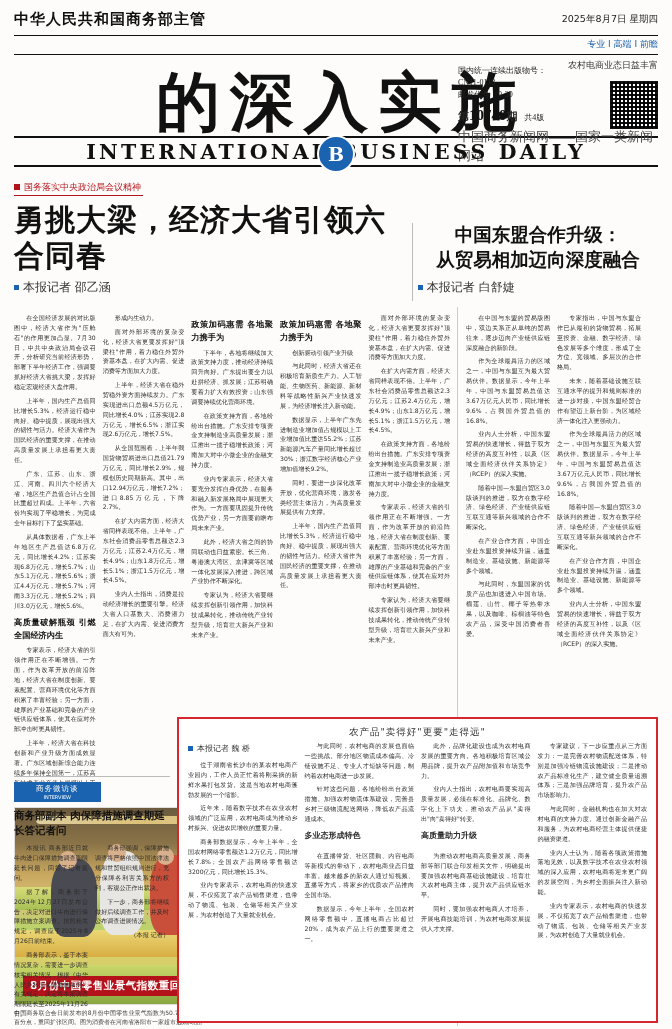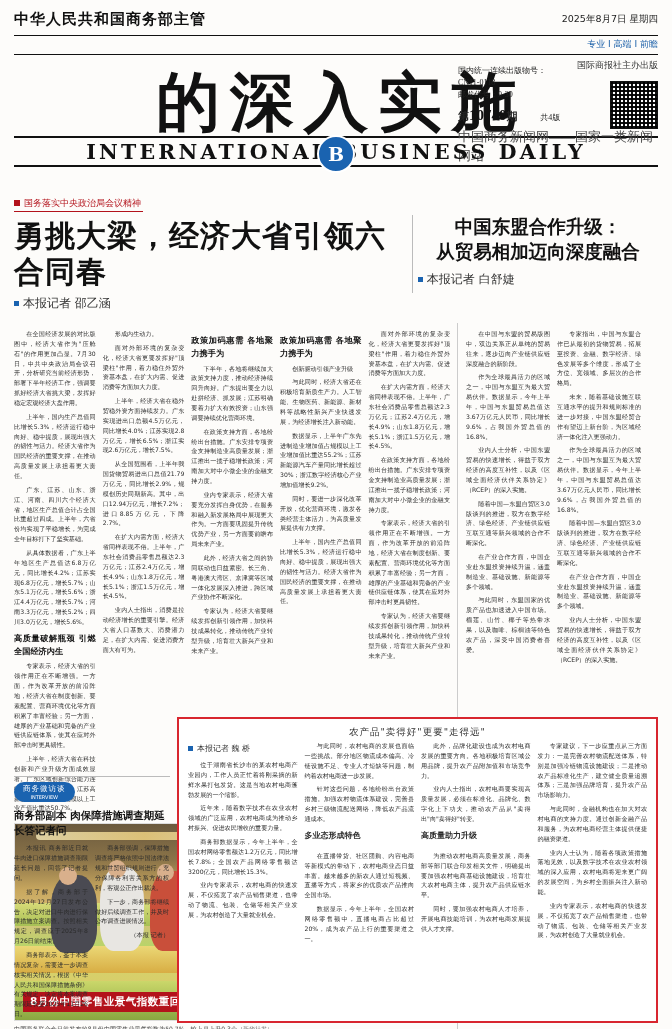--- a/index.html
+++ b/index.html
@@ -45,21 +45,21 @@
   .np-right .line{white-space:nowrap;}
   .np-issue{font-size:11px;font-weight:bold;margin-top:3px;}
   .np-issue .num{font-size:15px;color:#111;}
   .qr{position:absolute;right:0;top:16px;width:46px;height:46px;background:
       repeating-linear-gradient(0deg,#111 0 2px,#fff 2px 4px),
       repeating-linear-gradient(90deg,#111 0 2px,transparent 2px 4px);
       background-blend-mode:multiply;border:1px solid #111;}
   .np-slogan{font-size:13px;color:#444;text-align:left;}
 
   
-  .head-zone{display:flex;gap:6px;margin-top:24px;align-items:center;}
+  .head-zone{display:flex;gap:6px;margin-top:8px;align-items:flex-end;}
   .head-left{flex:1 1 62%;}
   .head-right{flex:1 1 38%;border-left:1px solid #bbb;padding-left:5px;}
   .kicker{display:inline-block;font-size:9px;color:#b3121b;border-bottom:1px solid #b3121b;padding:0 2px 1px 10px;position:relative;margin-bottom:4px;}
   .kicker:before{content:"";position:absolute;left:0;top:3px;width:6px;height:6px;background:#b3121b;}
   .h1{
     font-family:"DejaVu Serif","Liberation Serif",serif;
     font-size:30px;font-weight:bold;letter-spacing:1px;line-height:1.18;color:#111;margin:2px 0 6px 0;
   }
   .h2{
     font-family:"DejaVu Serif","Liberation Serif",serif;
@@ -97,21 +97,21 @@
   .photo .h-2{left:36%;top:18%;width:18px;height:18px;}
   .photo .h-3{left:55%;top:20%;width:17px;height:17px;}
   .photo .h-4{left:73%;top:21%;width:18px;height:18px;}
   .photo .lamp{position:absolute;top:4%;left:8%;right:8%;height:8px;background:linear-gradient(90deg,#fff2c0,#ffe08a,#fff2c0);opacity:.75;border-radius:4px;}
   .photo-tag{position:absolute;left:8px;bottom:8px;background:#b3121b;color:#fff;font-size:10.5px;font-weight:bold;padding:3px 7px;letter-spacing:.5px;}
   .photo-cap{font-size:6px;color:#444;line-height:1.5;margin-top:3px;text-align:justify;}
   .photo-cap .credit{float:right;color:#777;}
 
   
   .ibox{margin-top:6px;border-top:1px solid #bbb;padding-top:5px;}
-  .ibox-logo{display:inline-block;background:#1a63b0;color:#fff;font-size:7.5px;padding:2px 9px;letter-spacing:1px;border-radius:10px;}
+  .ibox-logo{display:inline-block;background:#1a63b0;color:#fff;font-size:7.5px;padding:2px 22px;letter-spacing:1px;}
   .ibox-logo small{display:block;font-size:5px;letter-spacing:0;text-align:center;}
   .ibox-title{font-family:"DejaVu Serif",serif;font-size:10.5px;font-weight:bold;line-height:1.4;margin:5px 0 4px 0;color:#111;}
 
   
   .feature{
     position:absolute;left:177px;right:14px;bottom:6px;height:306px;
     border:2px solid #d8262f;box-sizing:border-box;padding:7px 9px 6px 9px;background:#fff;
   }
   .f-kicker{text-align:center;font-size:9.5px;color:#333;letter-spacing:1px;margin-bottom:2px;}
   .f-title{text-align:center;font-family:"DejaVu Serif",serif;font-size:21px;font-weight:bold;letter-spacing:1px;color:#111;margin:1px 0 5px 0;}
@@ -135,30 +135,30 @@
     </div>
   </div>
   <div class="hairline"></div>
   <div class="subline">
     <span></span>
     <span>专业 I 高端 I 前瞻</span>
   </div>
   <div class="hairline"></div>
 
   <div class="nameplate">
-    <div style="text-align:right;font-size:9px;color:#333;margin:2px 0 -6px 0;">国际商报社主办出版</div>
+    <div style="text-align:right;font-size:9px;color:#333;margin:2px 0 -6px 0;">农村电商业态日益丰富</div>
     <div class="cn-title">的深入实施</div>
 
     <div class="np-right">
       <div class="line">国内统一连续出版物号：</div>
       <div class="line">CN11-0118</div>
       <div class="line">邮发代号：9-30</div>
       <div class="np-issue">
         <span>第</span><span class="num">10740</span><span>期</span>
-        <span style="font-size:8px;font-weight:normal;margin-left:20px;">共4版</span>
+        <span style="font-size:8px;font-weight:normal;margin-left:4px;">共4版</span>
       </div>
       <div class="qr"></div>
       <div class="np-slogan">中国商务新闻网——国家一类新闻网站</div>
     </div>
 
     <div class="en-rule"></div>
     <div class="en-title">INTERNATIONAL BUSINESS DAILY</div>
     <div class="en-rule"></div>
     <div class="logo-circle">B</div>
   </div>

